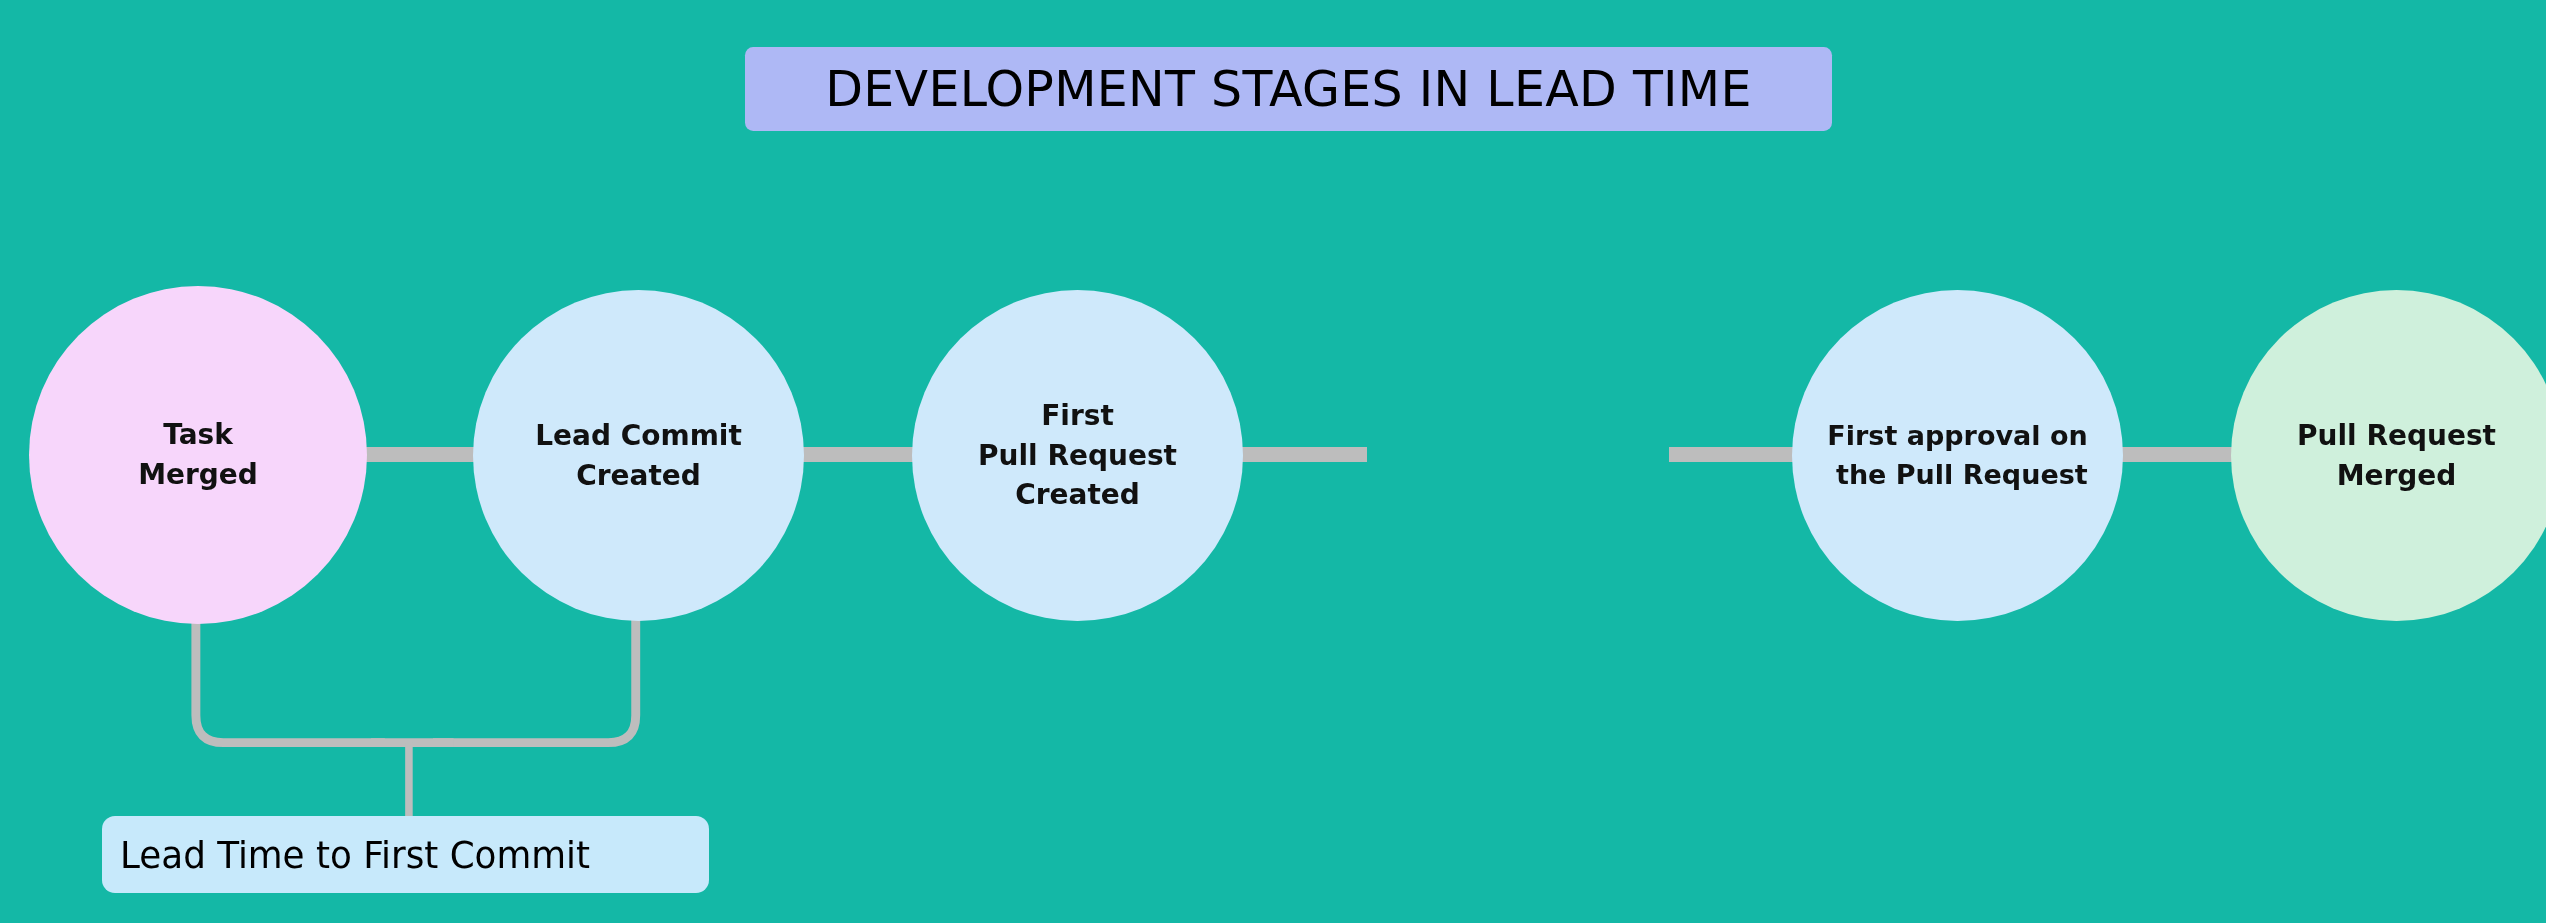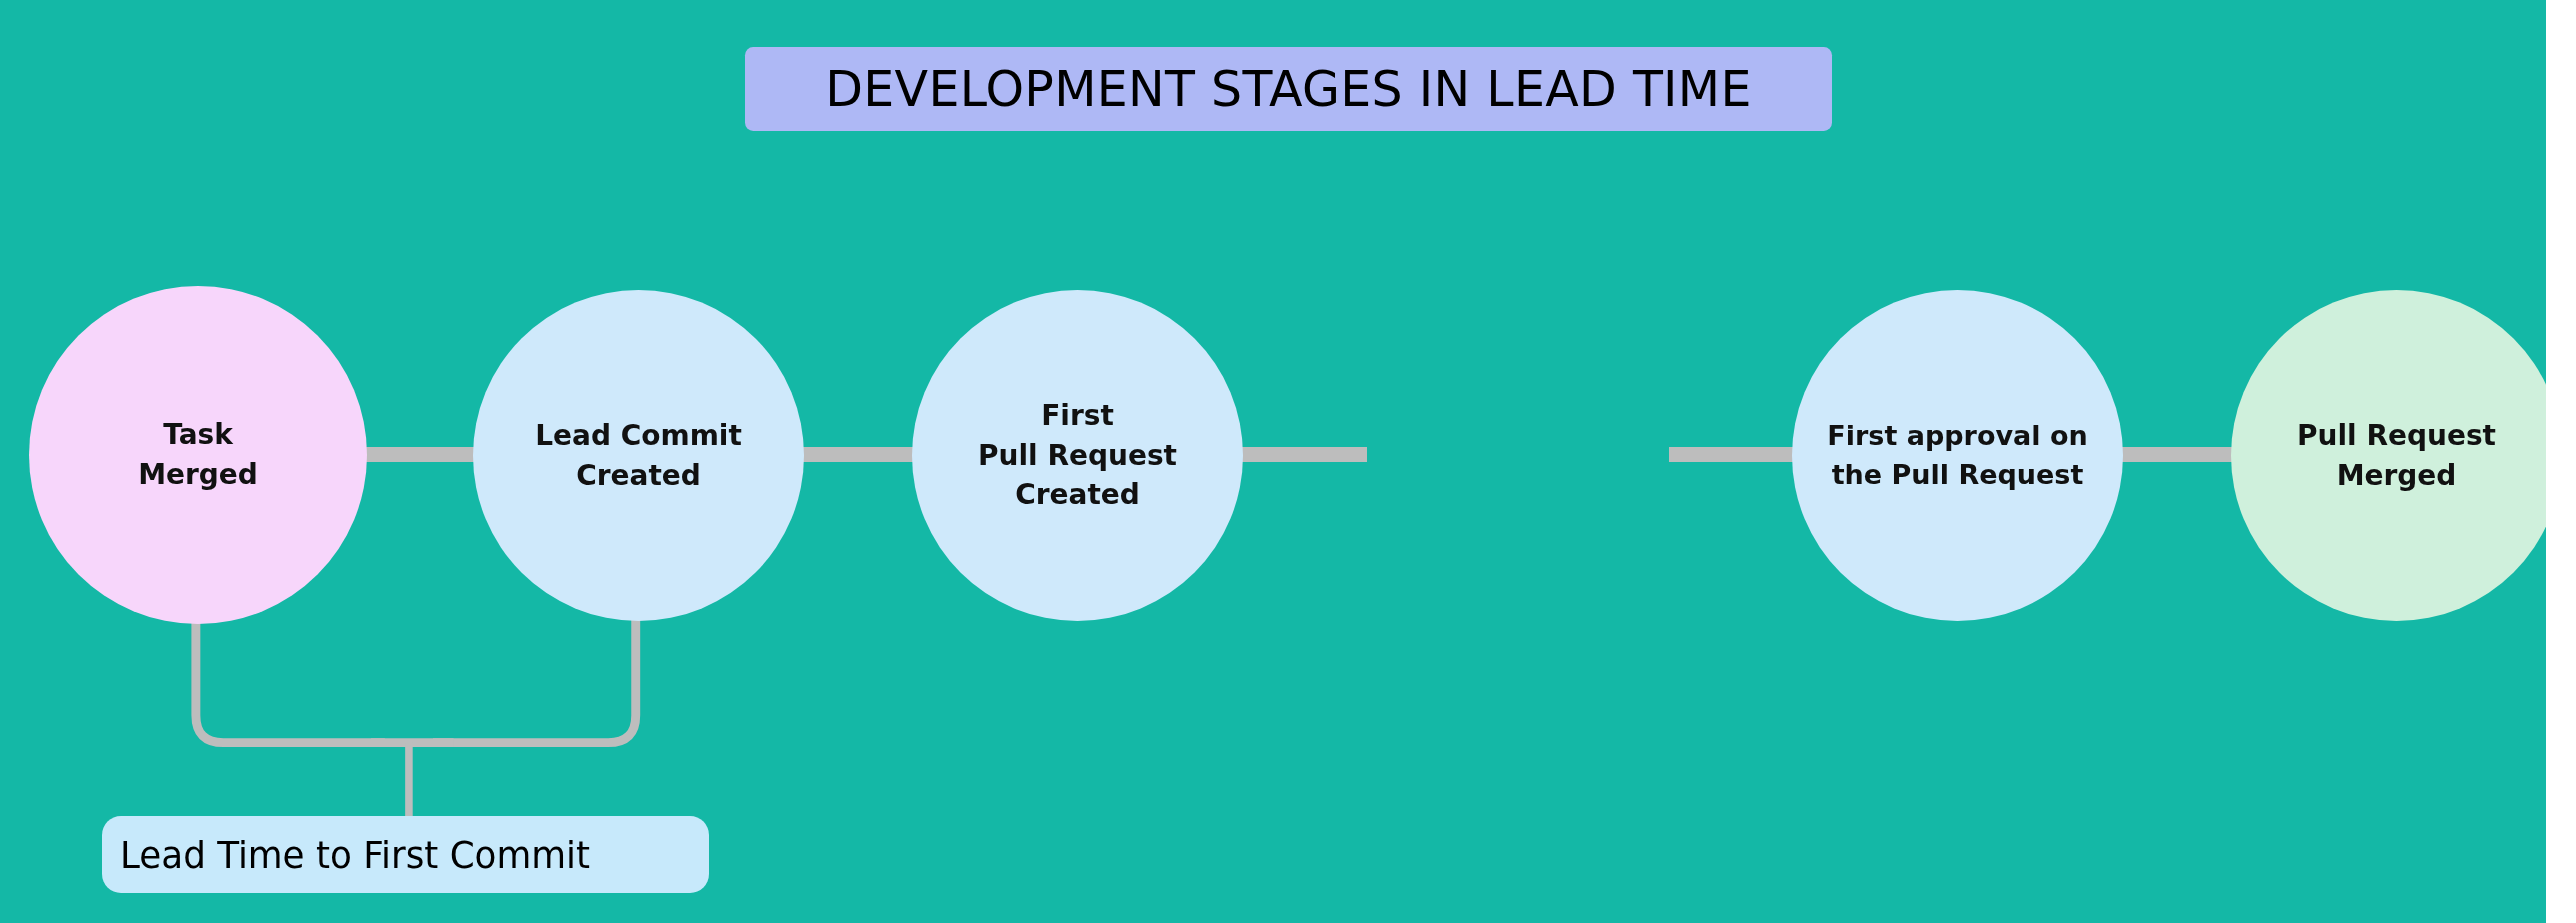--- a/index.html
+++ b/index.html
@@ -87,21 +87,21 @@
   }
 
   
   #leadtime-label {
     position: absolute;
     left: 102px;
     top: 816px;
     width: 607px;
     height: 77px;
     background: #c7e9fb;
-    border-radius: 19px;
+    border-radius: 13px;
     display: flex;
     align-items: center;
     justify-content: flex-start;
     box-sizing: border-box;
     padding-left: 18px;
     z-index: 4;
   }
   #leadtime-label-text {
     font-family: "DejaVu Sans", sans-serif;
     font-weight: 400;
@@ -138,21 +138,21 @@
 Created</span>
   </div>
 
   <div class="stage-node" style="left:912px; top:290px; width:331px; height:331px; background:#cfe9fb;">
     <span class="stage-label">First
 Pull Request
 Created</span>
   </div>
 
 
-  <div class="stage-node" style="left:1792px; top:290px; width:331px; height:331px; background:#cfe9fb;">
+  <div class="stage-node" style="left:1792px; top:290px; width:331px; height:331px; background:#cfe9fb;text-align:right;">
     <span class="stage-label small">First approval on
 the Pull Request</span>
   </div>
 
   <div class="stage-node" style="left:2231px; top:290px; width:331px; height:331px; background:#cff0dc;">
     <span class="stage-label">Pull Request
 Merged</span>
   </div>
 
   <svg id="bracket-svg" viewBox="0 0 1100 340">

